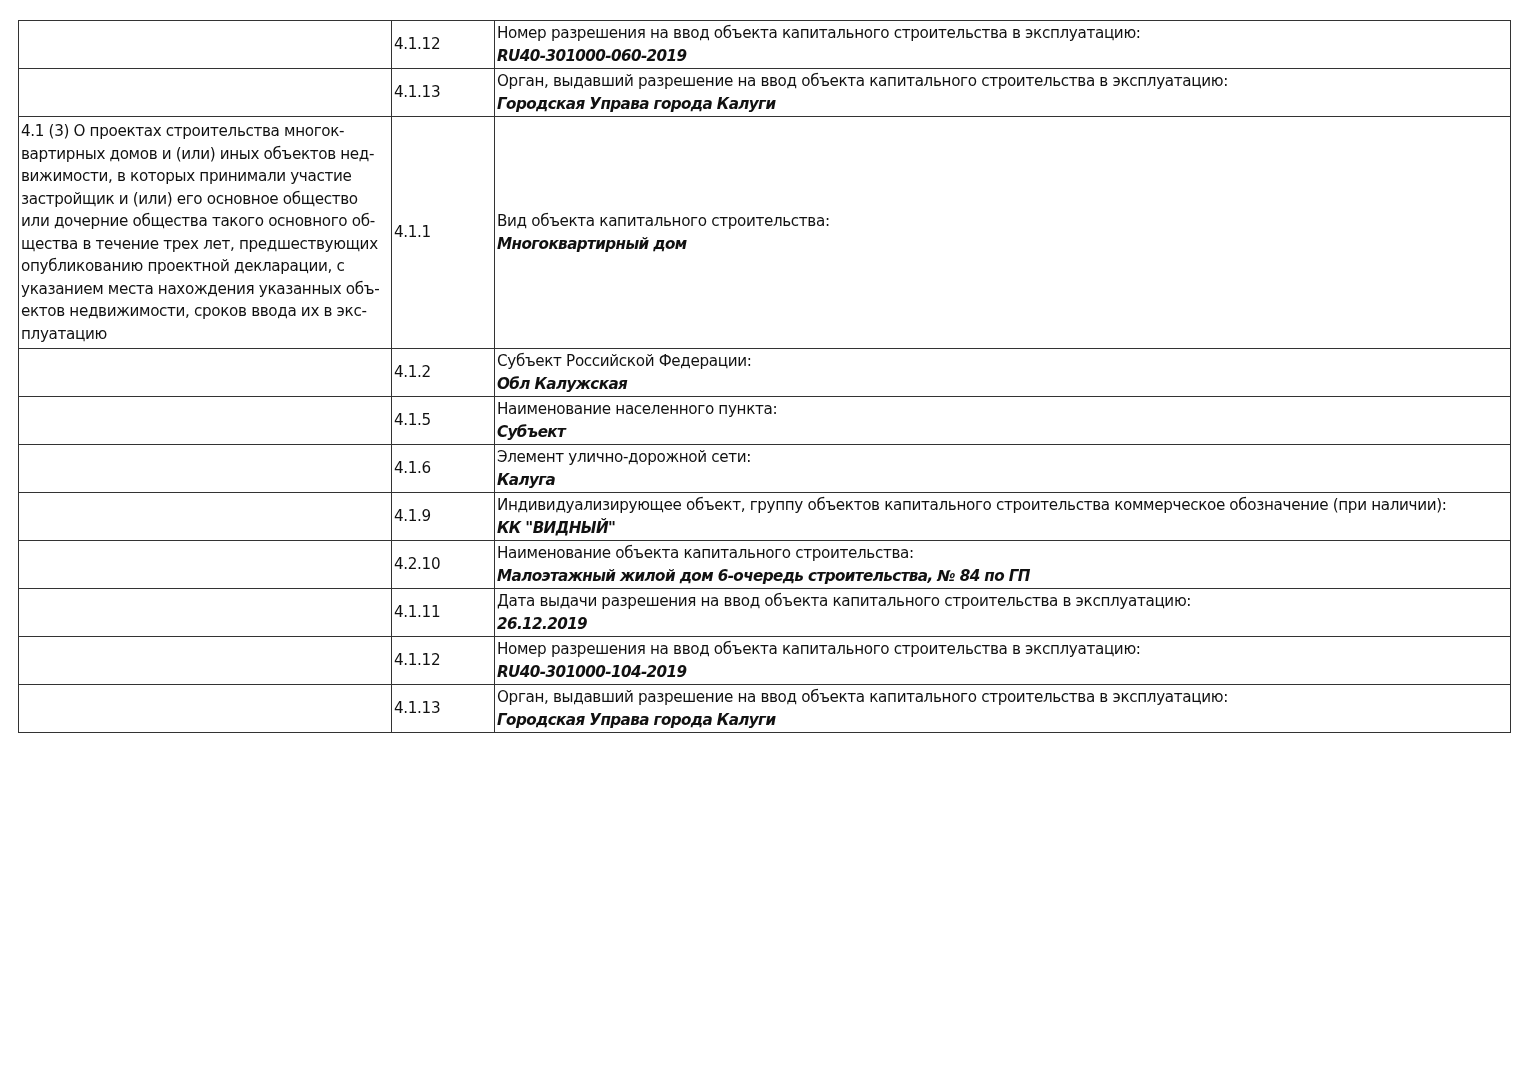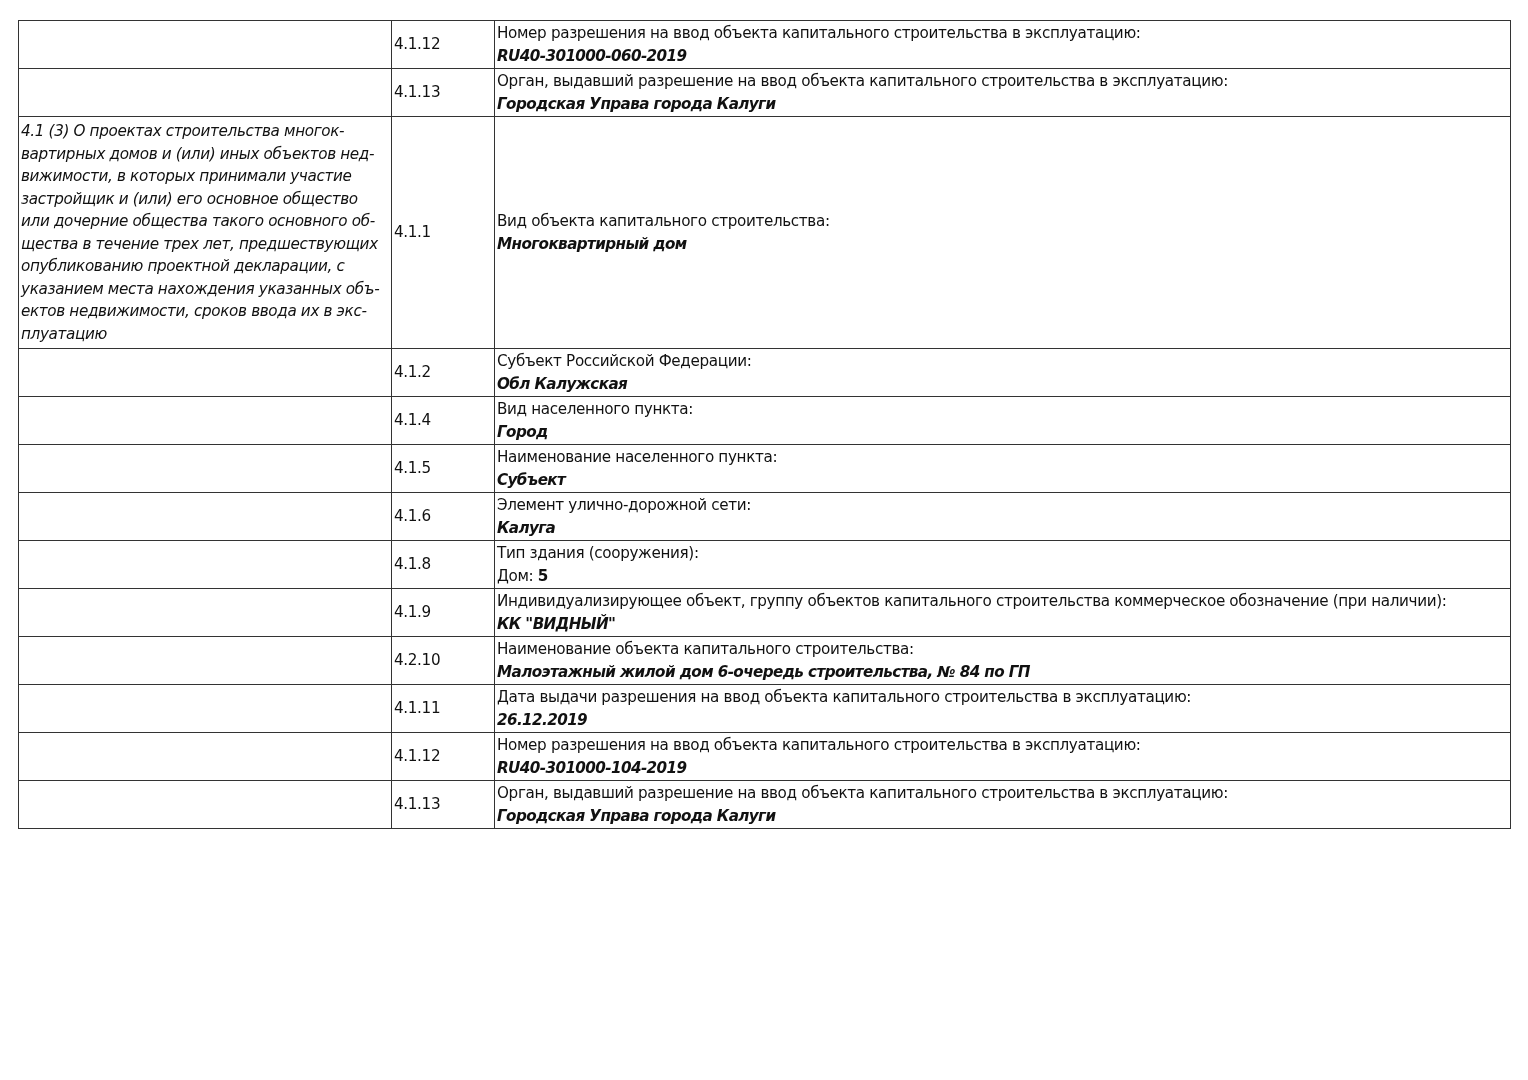--- a/index.html
+++ b/index.html
@@ -11,21 +11,21 @@
                  font-size: 15.2px; line-height: 22.5px; letter-spacing: -0.35px; }
   col.c1 { width: 373px; }
   col.c2 { width: 103px; }
   col.c3 { width: 1016px; }
   tr.r2 td { height: 47px; }
   tr.r1 td { height: 25px; }
   tr.rbig td { height: 231px; }
   .lbl { display: block; }
   .val { display: block; font-weight: bold; letter-spacing: -0.6px; font-style: italic; }
   .inl { font-weight: bold; }
-  .sect { font-size: 15.2px; line-height: 22.9px; font-style: italic; }
+  .sect { font-size: 15.2px; line-height: 22.9px; }
   tr.rbig td.c3 { vertical-align: middle; }
 </style>
 </head>
 <body>
 
 <table class="doc">
   <colgroup>
       <col class="c1">
       <col class="c2">
       <col class="c3">
@@ -58,48 +58,32 @@
     <tr class="r2">
       <td></td>
       <td>4.1.2</td>
       <td class="c3">
         <span class="lbl">Субъект Российской Федерации:</span>
         <span class="val">Обл Калужская</span>
       </td>
     </tr>
     <tr class="r2">
       <td></td>
-      <td>4.1.4</td>
-      <td class="c3">
-        <span class="lbl">Вид населенного пункта:</span>
-        <span class="val">Город</span>
-      </td>
-    </tr>
-    <tr class="r2">
-      <td></td>
       <td>4.1.5</td>
       <td class="c3">
         <span class="lbl">Наименование населенного пункта:</span>
         <span class="val">Субъект</span>
       </td>
     </tr>
     <tr class="r2">
       <td></td>
       <td>4.1.6</td>
       <td class="c3">
         <span class="lbl">Элемент улично-дорожной сети:</span>
         <span class="val">Калуга</span>
-      </td>
-    </tr>
-    <tr class="r2">
-      <td></td>
-      <td>4.1.8</td>
-      <td class="c3">
-        <span class="lbl">Тип здания (сооружения):</span>
-        <span class="lbl"><span>Дом: </span><span class="inl">5</span></span>
       </td>
     </tr>
     <tr class="r2">
       <td></td>
       <td>4.1.9</td>
       <td class="c3">
         <span class="lbl">Индивидуализирующее объект, группу объектов капитального строительства коммерческое обозначение (при наличии):</span>
         <span class="val">КК "ВИДНЫЙ"</span>
       </td>
     </tr>

